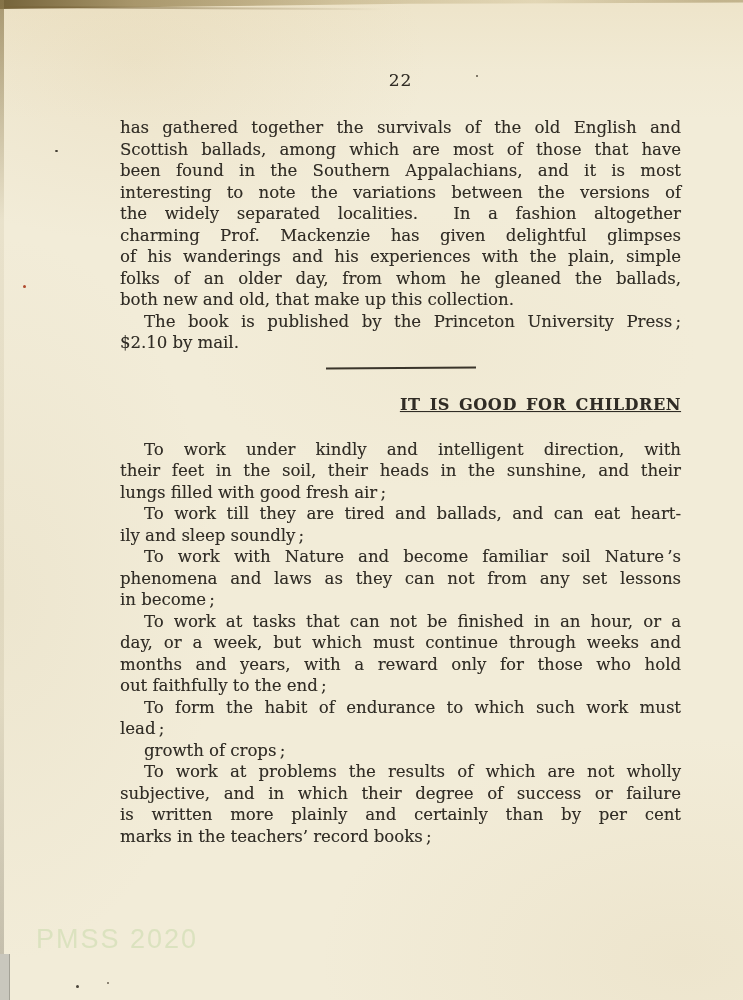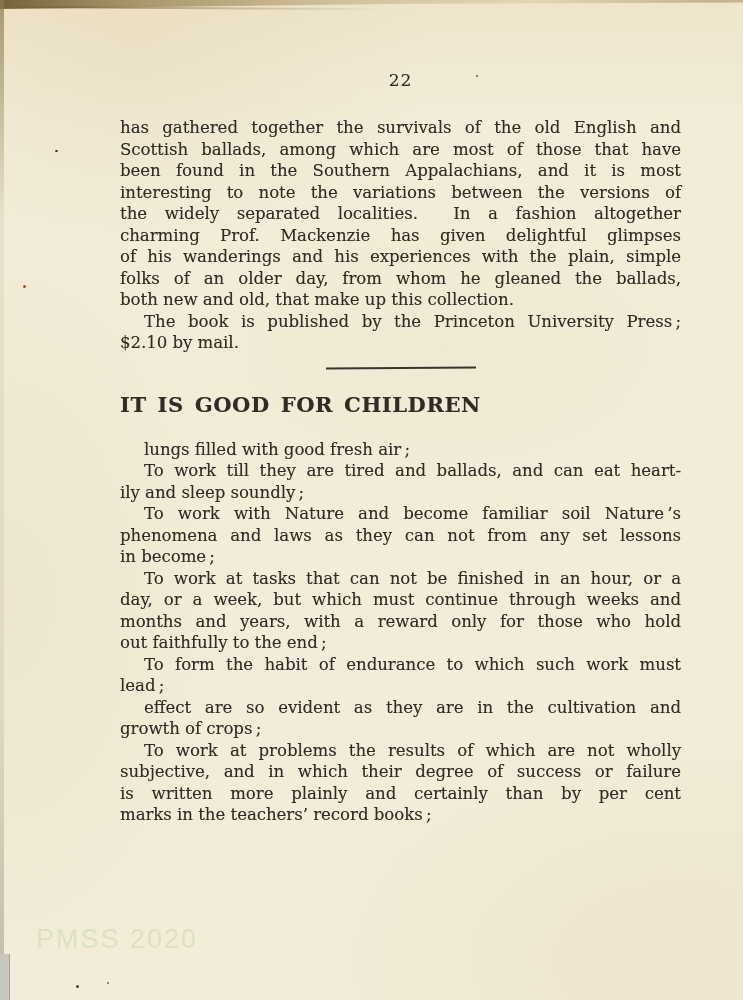--- a/index.html
+++ b/index.html
@@ -62,23 +62,23 @@
   .sec-review { margin-top: 27px; }
   .para { margin: 0; }
   .line { text-align: justify; text-align-last: justify; }
   .line.last { text-align-last: left; }
   .para.indent .line:first-child { text-indent: 24px; }
   .divider {
     width: 150px; height: 2px; margin: 13px auto 0 auto;
     background: #3a352b; transform: rotate(-0.4deg);
   }
   .heading {
-    margin: 24px 0 0 0; text-align: left;
-    font-size: 21px; line-height: 24px; font-weight: bold;
-    letter-spacing: 0.6px; word-spacing: 3px;
+    margin: 24px 0 0 0; text-align: right;
+    font-size: 16px; line-height: 24px; font-weight: bold;
+    letter-spacing: 0.6px; word-spacing: 3px; text-decoration: underline;
   }
   .sec-children { margin-top: 22px; }
   .watermark {
     position: absolute; left: 36px; top: 920px;
     font-family: "Liberation Sans", sans-serif;
     font-size: 27px; line-height: 38px; letter-spacing: 2px;
     color: #dbe2bf; text-shadow: none; text-align: right;
   }
   .speck { position: absolute; border-radius: 50%; pointer-events: none; }
   .speck.s1 { left: 55px;  top: 150px; width: 3px; height: 2px; background: #3a352c; }
@@ -117,20 +117,22 @@
           <div class="line last">$2.10 by mail.</div>
         </div>
       </div>
 
     <div class="divider"></div>
 
     <h1 class="heading">IT IS GOOD FOR CHILDREN</h1>
 
     <div class="section sec-children" id="children-paragraphs">
         <div class="para indent">
+          <div class="line">To work under kindly and intelligent direction, with</div>
+          <div class="line">their feet in the soil, their heads in the sunshine, and their</div>
           <div class="line last">lungs filled with good fresh air ;</div>
         </div>
         <div class="para indent">
           <div class="line">To work till they are tired and ballads, and can eat heart-</div>
           <div class="line last">ily and sleep soundly ;</div>
         </div>
         <div class="para indent">
           <div class="line">To work with Nature and become familiar soil Nature ’s</div>
           <div class="line">phenomena and laws as they can not from any set lessons</div>
           <div class="line last">in become ;</div>
@@ -139,21 +141,20 @@
           <div class="line">To work at tasks that can not be finished in an hour, or a</div>
           <div class="line">day, or a week, but which must continue through weeks and</div>
           <div class="line">months and years, with a reward only for those who hold</div>
           <div class="line last">out faithfully to the end ;</div>
         </div>
         <div class="para indent">
           <div class="line">To form the habit of endurance to which such work must</div>
           <div class="line last">lead ;</div>
         </div>
         <div class="para indent">
-          <div class="line">effect are so evident as they are in the cultivation and</div>
           <div class="line last">growth of crops ;</div>
         </div>
         <div class="para indent">
           <div class="line">To work at problems the results of which are not wholly</div>
           <div class="line">subjective, and in which their degree of success or failure</div>
           <div class="line">is written more plainly and certainly than by per cent</div>
           <div class="line last">marks in the teachers’ record books ;</div>
         </div>
       </div>
   </div>

